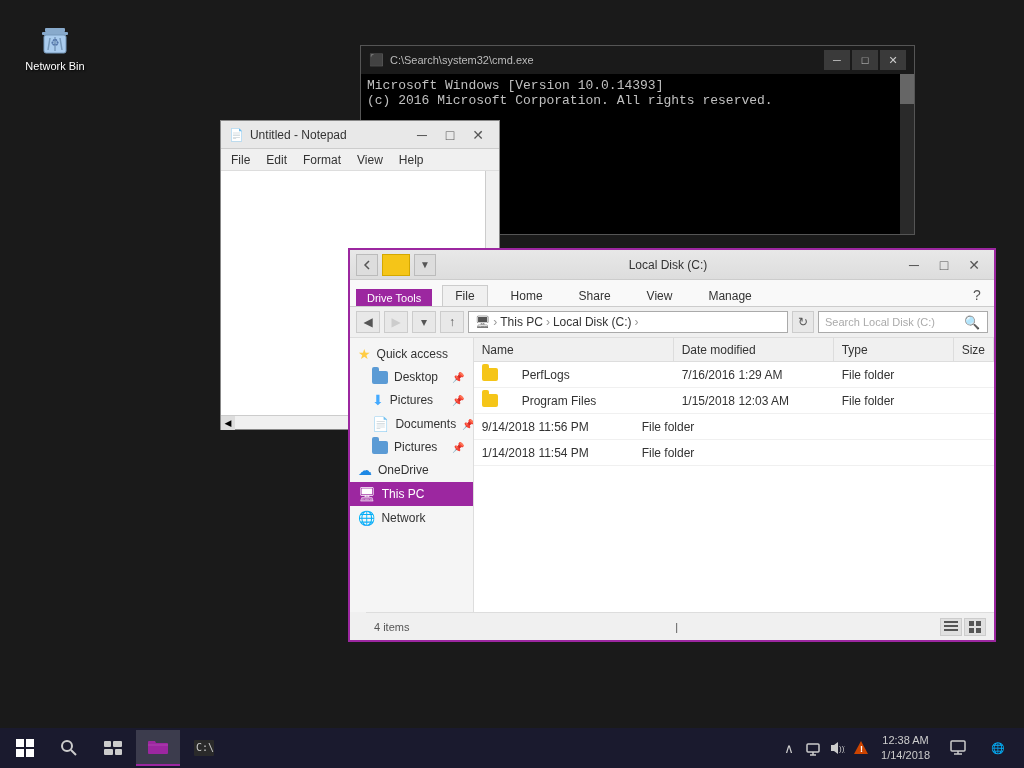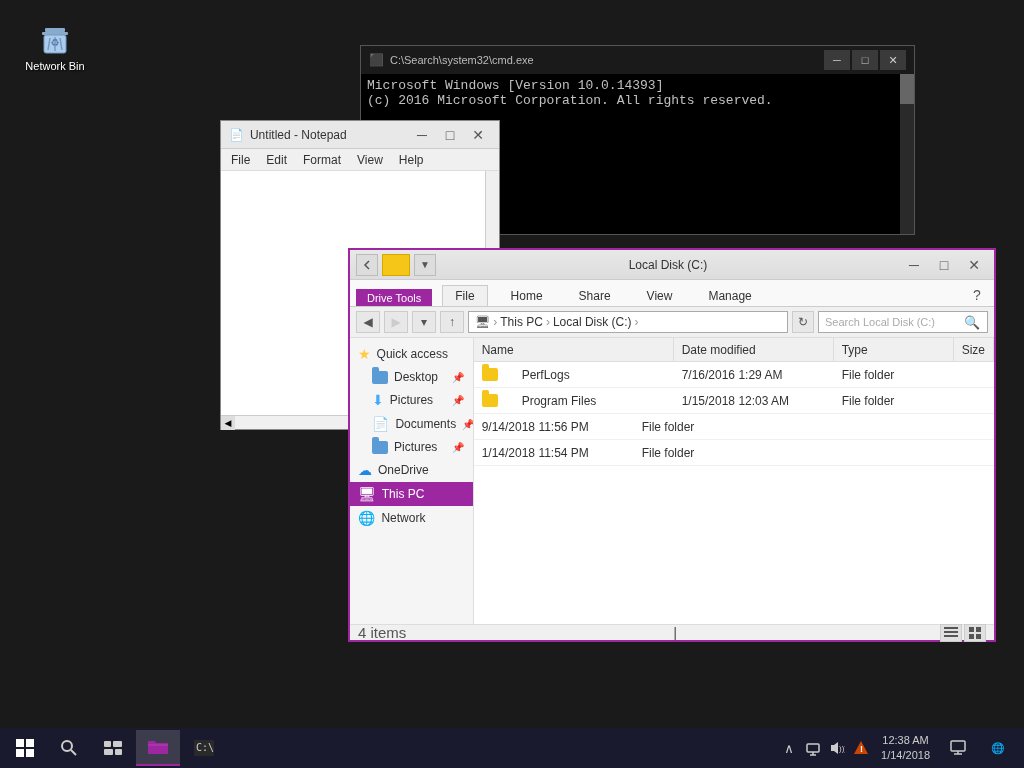--- a/index.html
+++ b/index.html
@@ -441,29 +441,30 @@
       top: -4px;
       left: 0;
       width: 7px;
       height: 4px;
       background: #f5c518;
       border-radius: 2px 2px 0 0;
     }
 
     
     .explorer-statusbar {
-      height: 16px;
+      height: 28px;
       background: #f0f0f0;
       border-top: 1px solid #ddd;
       display: flex;
       align-items: center;
       padding: 0 8px;
-      font-size: 15px;
+      font-size: 11px;
       color: #555;
       justify-content: space-between;
+      margin-left: 16px;
     }
     .statusbar-view-btns {
       display: flex;
       gap: 2px;
     }
     .view-btn {
       width: 22px;
       height: 18px;
       background: #e0e0e0;
       border: 1px solid #ccc;

